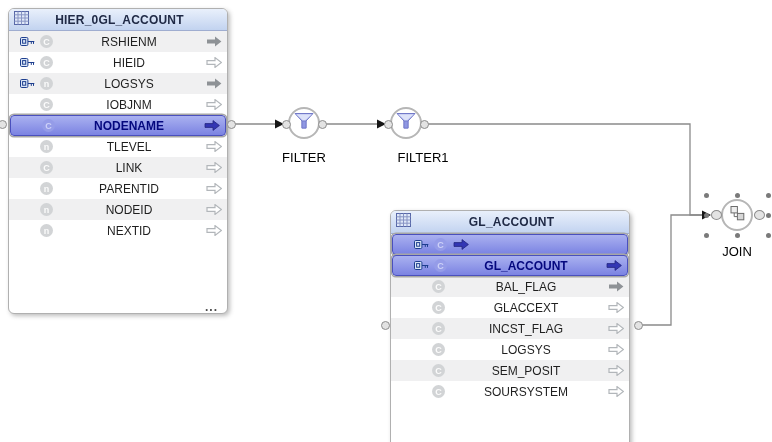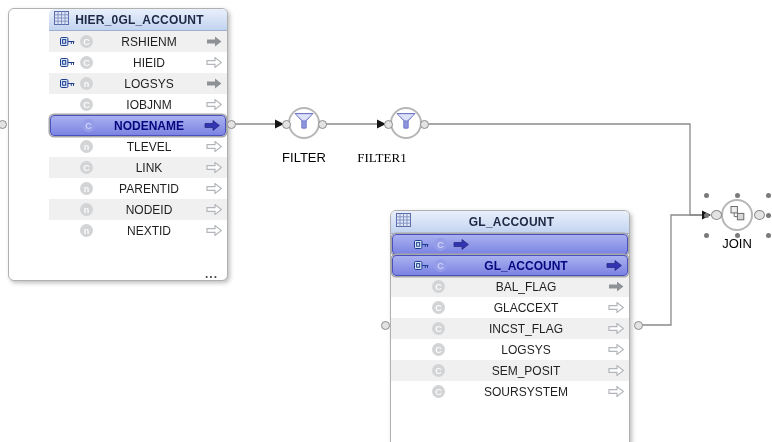--- a/index.html
+++ b/index.html
@@ -2,21 +2,21 @@
 <html><head>
 <meta charset="utf-8">
 <style>
   html,body{margin:0;padding:0;background:#fff;}
   .canvas{position:relative;width:772px;height:442px;background:#ffffff;
           font-family:"Liberation Sans",sans-serif;overflow:hidden;}
 
   
   .table-card{position:absolute;background:#fff;border:1px solid #b0b0b0;border-radius:6px;
               box-shadow:2px 2px 4px rgba(110,110,110,.45);box-sizing:border-box;}
-  #table-hier{left:8px;top:8px;width:220px;height:273px;padding-left:40px;}
+  #table-hier{left:8px;top:8px;width:220px;height:306px;}
   #table-gl{left:390px;top:210px;width:240px;height:286px;}
   .thead{height:21px;display:flex;align-items:center;padding:0 5px;gap:3px;
          background:linear-gradient(#e9f0fb,#c2d3f0);border-bottom:1px solid #9fadd0;
          border-radius:5px 5px 0 0;}
   #table-gl .thead{height:22px;}
   .thead .title{flex:1;text-align:center;font-size:12px;font-weight:bold;color:#202a46;
                 padding-right:15px;letter-spacing:.2px;}
   .trow{height:21px;display:flex;align-items:center;padding:0 5px 0 11px;gap:5px;
         position:relative;box-sizing:border-box;}
   #table-gl .trow{padding-left:21px;}
@@ -311,41 +311,41 @@
 
   <div class="node-circle" style="left:390px;top:107px;">
     <span>
       <svg width="22" height="18" viewBox="0 0 22 18">
         <polygon points="2,1.5 20,1.5 13,9 13,16 9,16 9,9" fill="#b9c1ef" stroke="#7279c9" stroke-width="1"></polygon>
         <polygon points="3.5,2.5 18.5,2.5 12,8.2 10,8.2" fill="#dde2f9"></polygon>
         <rect x="9" y="9" width="4" height="7" fill="#8f97e3" stroke="#7279c9" stroke-width="0.8"></rect>
       </svg>
     </span>
   </div>
-  <div class="op-label" style="left:352px;top:150px;font-family:Liberation Serif, serif;">FILTER1</div>
+  <div class="op-label" style="left:393px;top:150px;">FILTER1</div>
 
   <div class="dot" style="left:703.5px;top:192.5px;"></div>
   <div class="dot" style="left:734.5px;top:192.5px;"></div>
   <div class="dot" style="left:765.5px;top:192.5px;"></div>
   <div class="dot" style="left:703.5px;top:212.5px;"></div>
   <div class="dot" style="left:765.5px;top:212.5px;"></div>
   <div class="dot" style="left:703.5px;top:232.5px;"></div>
   <div class="dot" style="left:734.5px;top:232.5px;"></div>
   <div class="dot" style="left:765.5px;top:232.5px;"></div>
 
   <div class="node-circle" style="left:721px;top:199px;">
     <span>
       <svg width="18" height="18" viewBox="0 0 18 18">
         <rect x="3" y="2.5" width="6.4" height="6.4" fill="#ededed" stroke="#6c6c6c" stroke-width="1"></rect>
         <path d="M6.2 9 V12.6 H9.4" fill="none" stroke="#6c6c6c" stroke-width="1"></path>
         <rect x="9.4" y="9.4" width="6.4" height="6.4" fill="#d7d7d7" stroke="#6c6c6c" stroke-width="1"></rect>
       </svg>
     </span>
   </div>
-  <div class="op-label" style="left:707px;top:236px;">JOIN</div>
+  <div class="op-label" style="left:707px;top:244px;">JOIN</div>
 
   <div class="connector" style="left:-2px;top:119.5px;"></div>
   <div class="connector" style="left:226.5px;top:119.5px;"></div>
   <div class="connector" style="left:281.5px;top:119.5px;"></div>
   <div class="connector" style="left:317.5px;top:119.5px;"></div>
   <div class="connector" style="left:383.5px;top:119.5px;"></div>
   <div class="connector" style="left:419.5px;top:119.5px;"></div>
   <div class="connector" style="left:380.5px;top:320.5px;"></div>
   <div class="connector" style="left:633.5px;top:320.5px;"></div>
   <div class="connector big" style="left:710.5px;top:210px;"></div>

